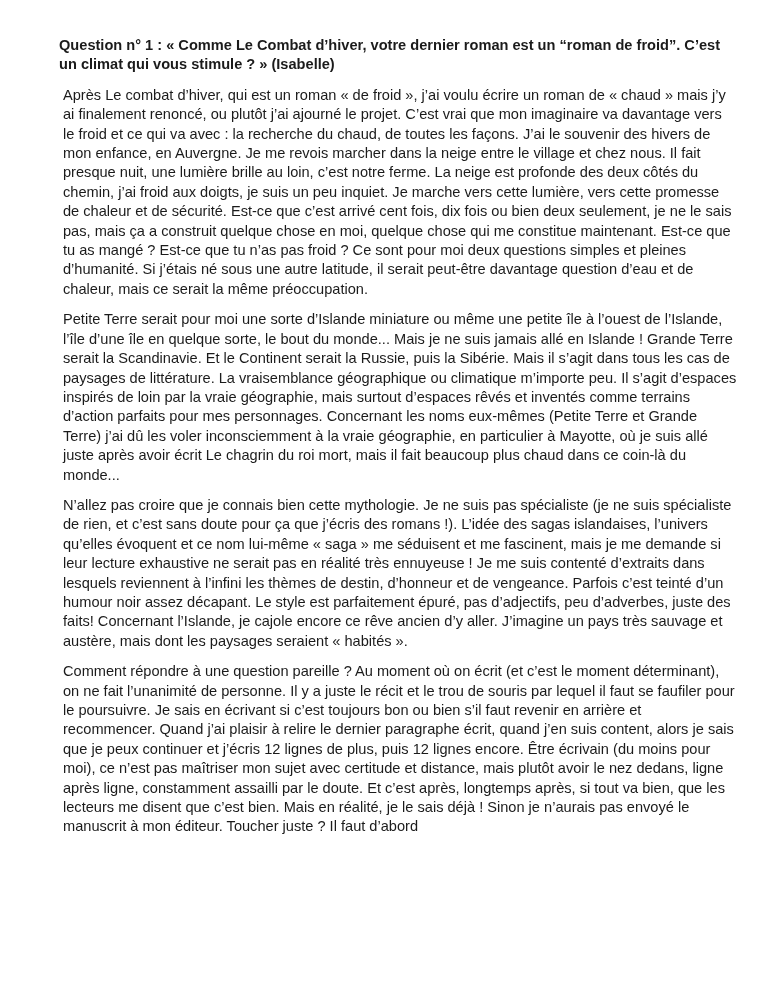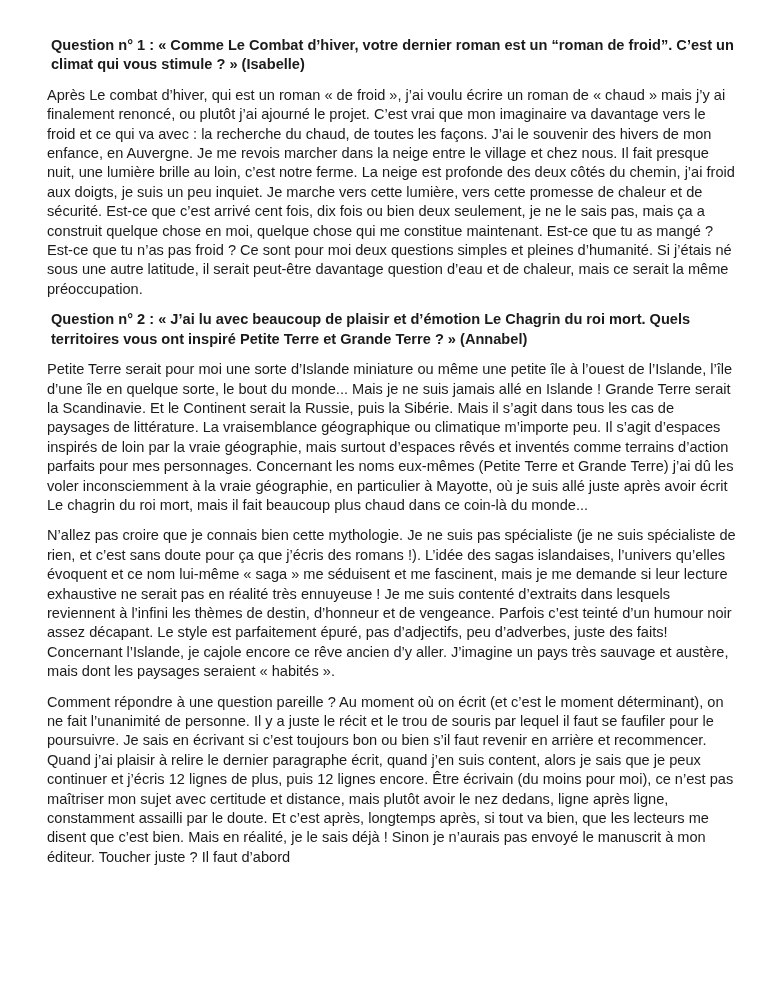--- a/index.html
+++ b/index.html
@@ -2,33 +2,32 @@
 <html><head>
 <meta charset="utf-8">
 <style>
   html, body { margin: 0; padding: 0; background: #ffffff; }
   body { width: 768px; height: 994px; overflow: hidden; }
   .page {
     position: absolute; left: 47px; top: 36px; width: 690px;
     font-family: "Liberation Sans", sans-serif;
     font-size: 14.6px; line-height: 19.4px; color: #1b1b1b;
   }
-  .question { font-weight: bold; margin: 0 0 11px 4px; }
-  .answer { margin: 0 0 11px 0; }
+  .question { font-weight: bold; margin: 0 0 11px 12px; }
+  .answer { margin: 0 0 11px 16px; }
 </style>
 </head>
 <body>
 
 <div class="page">
   <div>
     <p class="question">Question n° 1 : « Comme Le Combat d’hiver, votre dernier roman est un “roman de froid”. C’est un climat qui vous stimule ? » (Isabelle)</p>
     <p class="answer">Après Le combat d’hiver, qui est un roman « de froid », j’ai voulu écrire un roman de « chaud » mais j’y ai finalement renoncé, ou plutôt j’ai ajourné le projet. C’est vrai que mon imaginaire va davantage vers le froid et ce qui va avec : la recherche du chaud, de toutes les façons. J’ai le souvenir des hivers de mon enfance, en Auvergne. Je me revois marcher dans la neige entre le village et chez nous. Il fait presque nuit, une lumière brille au loin, c’est notre ferme. La neige est profonde des deux côtés du chemin, j’ai froid aux doigts, je suis un peu inquiet. Je marche vers cette lumière, vers cette promesse de chaleur et de sécurité. Est-ce que c’est arrivé cent fois, dix fois ou bien deux seulement, je ne le sais pas, mais ça a construit quelque chose en moi, quelque chose qui me constitue maintenant. Est-ce que tu as mangé ? Est-ce que tu n’as pas froid ? Ce sont pour moi deux questions simples et pleines d’humanité. Si j’étais né sous une autre latitude, il serait peut-être davantage question d’eau et de chaleur, mais ce serait la même préoccupation.</p>
   </div>
   <div>
-    <p class="question">Question n° 2 : « J’ai lu avec beaucoup de plaisir et d’émotion Le Chagrin du roi mort. Quels territoires vous ont inspiré Petite Terre et Grande Terre ? » (Annabel)</p>
     <p class="answer">Petite Terre serait pour moi une sorte d’Islande miniature ou même une petite île à l’ouest de l’Islande, l’île d’une île en quelque sorte, le bout du monde... Mais je ne suis jamais allé en Islande ! Grande Terre serait la Scandinavie. Et le Continent serait la Russie, puis la Sibérie. Mais il s’agit dans tous les cas de paysages de littérature. La vraisemblance géographique ou climatique m’importe peu. Il s’agit d’espaces inspirés de loin par la vraie géographie, mais surtout d’espaces rêvés et inventés comme terrains d’action parfaits pour mes personnages. Concernant les noms eux-mêmes (Petite Terre et Grande Terre) j’ai dû les voler inconsciemment à la vraie géographie, en particulier à Mayotte, où je suis allé juste après avoir écrit Le chagrin du roi mort, mais il fait beaucoup plus chaud dans ce coin-là du monde...</p>
   </div>
   <div>
     <p class="answer">N’allez pas croire que je connais bien cette mythologie. Je ne suis pas spécialiste (je ne suis spécialiste de rien, et c’est sans doute pour ça que j’écris des romans !). L’idée des sagas islandaises, l’univers qu’elles évoquent et ce nom lui-même « saga » me séduisent et me fascinent, mais je me demande si leur lecture exhaustive ne serait pas en réalité très ennuyeuse ! Je me suis contenté d’extraits dans lesquels reviennent à l’infini les thèmes de destin, d’honneur et de vengeance. Parfois c’est teinté d’un humour noir assez décapant. Le style est parfaitement épuré, pas d’adjectifs, peu d’adverbes, juste des faits! Concernant l’Islande, je cajole encore ce rêve ancien d’y aller. J’imagine un pays très sauvage et austère, mais dont les paysages seraient « habités ».</p>
   </div>
   <div>
     <p class="answer">Comment répondre à une question pareille ? Au moment où on écrit (et c’est le moment déterminant), on ne fait l’unanimité de personne. Il y a juste le récit et le trou de souris par lequel il faut se faufiler pour le poursuivre. Je sais en écrivant si c’est toujours bon ou bien s’il faut revenir en arrière et recommencer. Quand j’ai plaisir à relire le dernier paragraphe écrit, quand j’en suis content, alors je sais que je peux continuer et j’écris 12 lignes de plus, puis 12 lignes encore. Être écrivain (du moins pour moi), ce n’est pas maîtriser mon sujet avec certitude et distance, mais plutôt avoir le nez dedans, ligne après ligne, constamment assailli par le doute. Et c’est après, longtemps après, si tout va bien, que les lecteurs me disent que c’est bien. Mais en réalité, je le sais déjà ! Sinon je n’aurais pas envoyé le manuscrit à mon éditeur. Toucher juste ? Il faut d’abord</p>
   </div>
 </div>
 

